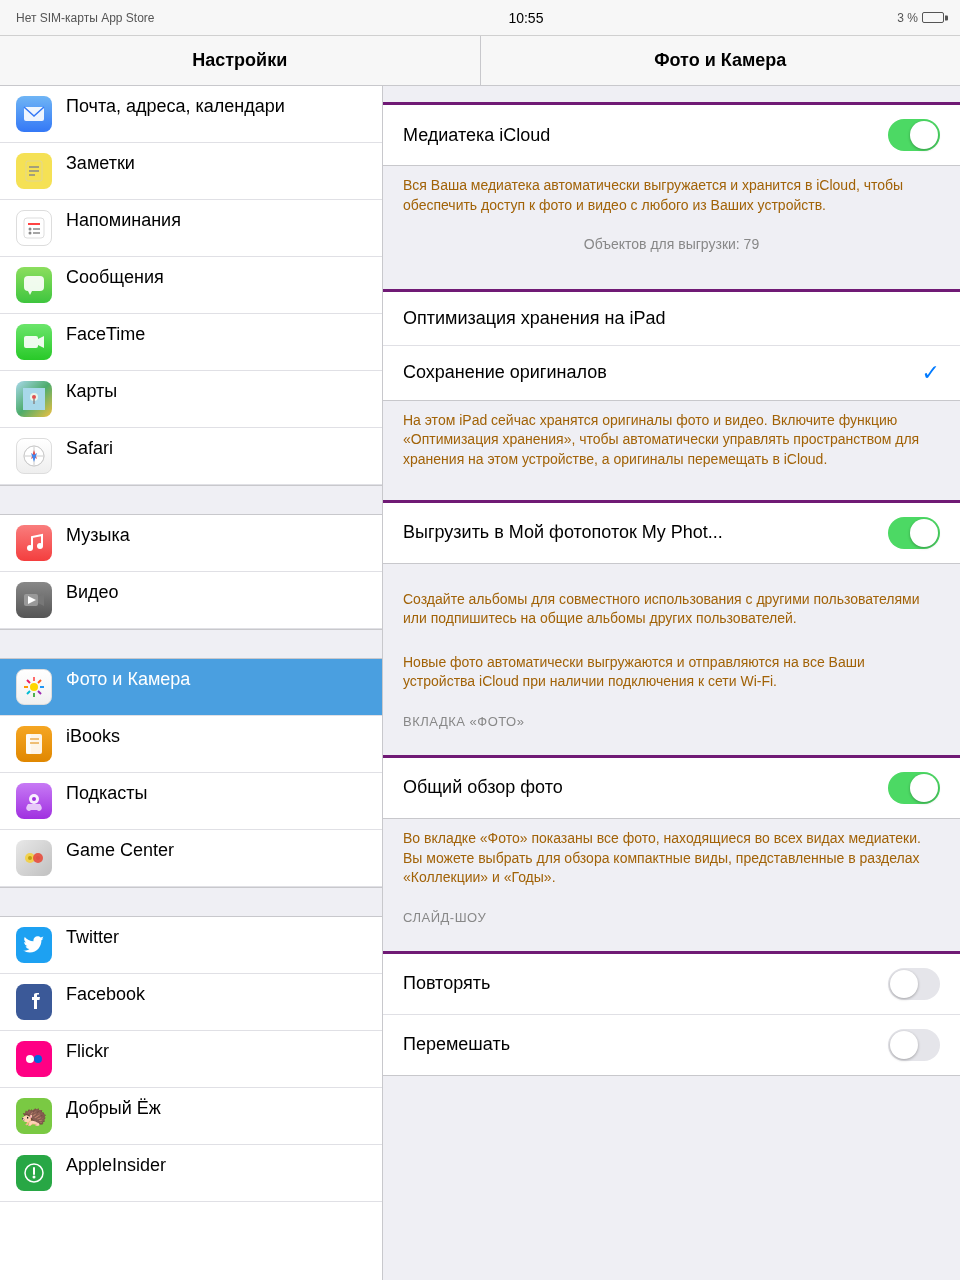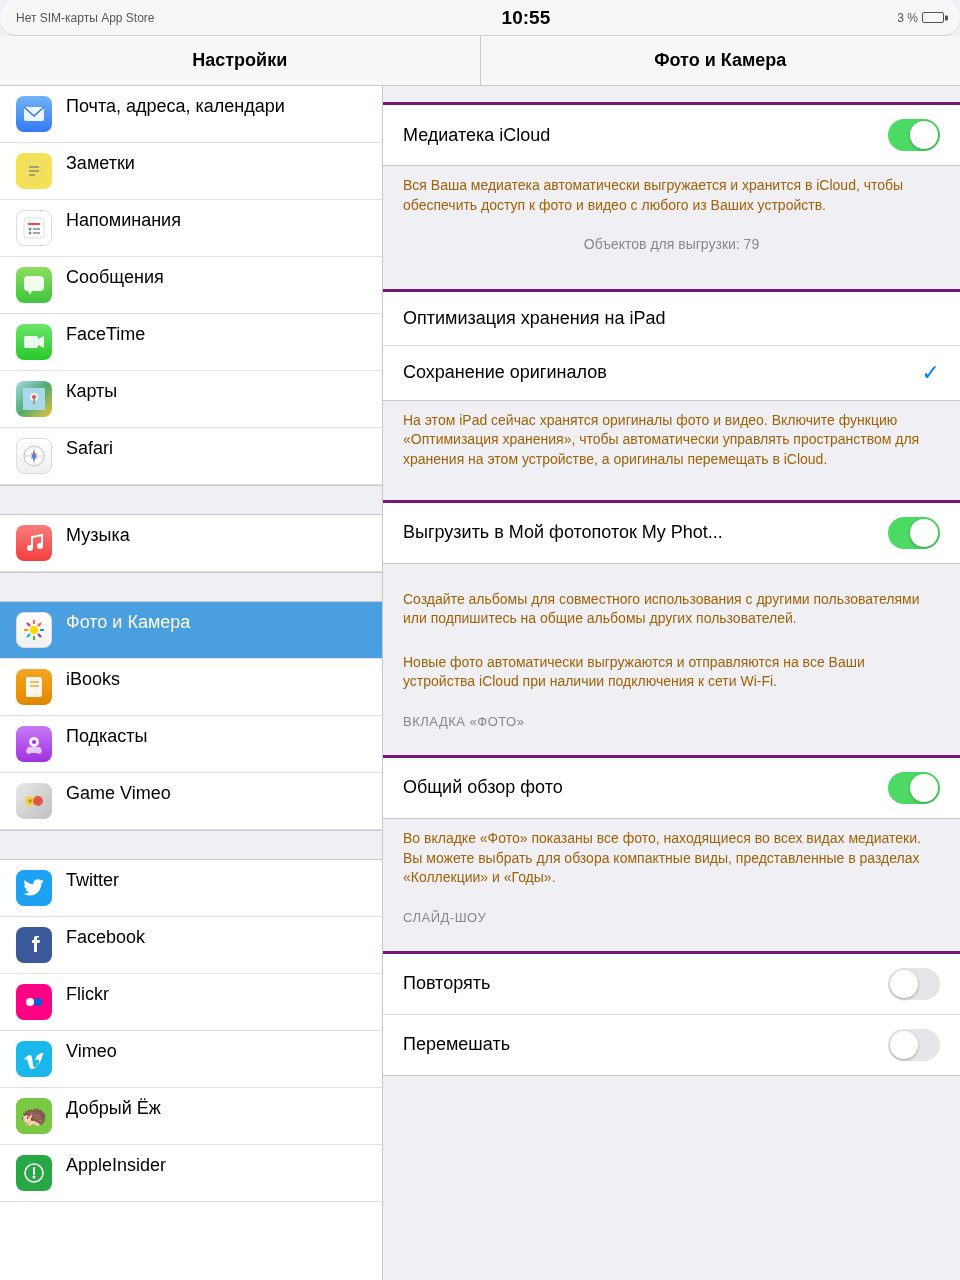--- a/index.html
+++ b/index.html
@@ -15,24 +15,23 @@
     .status-bar {
       display: flex;
       justify-content: space-between;
       align-items: center;
       height: 36px;
       background: #f7f7f7;
       padding: 0 16px;
       font-size: 13px;
       color: #000;
       border-bottom: 1px solid #d0d0d0;
-      border-radius: 17px;
     }
     .status-left { font-size: 12px; color: #555; }
-    .status-center { font-size: 19px; font-weight: 700; }
+    .status-center { font-size: 14px; font-weight: 400; }
     .status-right { font-size: 12px; color: #555; display: flex; align-items: center; gap: 4px; }
     .battery-icon {
       display: inline-block;
       width: 22px; height: 11px;
       border: 1.5px solid #555;
       border-radius: 2px;
       position: relative;
     }
     .battery-icon::after {
       content: '';
@@ -352,20 +351,30 @@
       <div class="sidebar-item">
         <div class="item-icon icon-music">
           <svg width="22" height="22" viewBox="0 0 22 22">
             <path d="M9 16 V5 L19 3 V14" stroke="white" stroke-width="2" fill="none"></path>
             <circle cx="7" cy="16" r="3" fill="white"></circle>
             <circle cx="17" cy="14" r="3" fill="white"></circle>
           </svg>
         </div>
         <span class="item-label">Музыка</span>
       </div>
+      <div class="sidebar-item">
+        <div class="item-icon icon-video">
+          <svg width="22" height="22" viewBox="0 0 22 22">
+            <rect x="1" y="5" width="14" height="12" rx="2" fill="#999"></rect>
+            <polygon points="15,8 21,5 21,17 15,14" fill="#777"></polygon>
+            <polygon points="5,7 5,15 13,11" fill="white"></polygon>
+          </svg>
+        </div>
+        <span class="item-label">Видео</span>
+      </div>
       <div class="sidebar-divider"></div>
       <div class="sidebar-item active">
         <div class="item-icon icon-photos">
           <svg width="22" height="22" viewBox="0 0 22 22">
             <circle cx="11" cy="11" r="4" fill="#FFD700"></circle>
             <line x1="11" y1="1" x2="11" y2="5" stroke="#FF6B6B" stroke-width="2"></line>
             <line x1="11" y1="17" x2="11" y2="21" stroke="#4CAF50" stroke-width="2"></line>
             <line x1="1" y1="11" x2="5" y2="11" stroke="#FF9800" stroke-width="2"></line>
             <line x1="17" y1="11" x2="21" y2="11" stroke="#2196F3" stroke-width="2"></line>
             <line x1="4" y1="4" x2="7" y2="7" stroke="#E91E63" stroke-width="2"></line>
@@ -399,21 +408,21 @@
       </div>
       <div class="sidebar-item">
         <div class="item-icon icon-gamecenter">
           <svg width="22" height="22" viewBox="0 0 22 22">
             <circle cx="7" cy="11" r="5" fill="#f4d03f" opacity="0.9"></circle>
             <circle cx="15" cy="11" r="5" fill="#e74c3c" opacity="0.9"></circle>
             <circle cx="7" cy="11" r="2" fill="#c0a010"></circle>
             <circle cx="15" cy="11" r="2" fill="#c0303030"></circle>
           </svg>
         </div>
-        <span class="item-label">Game Vimeo</span>
+        <span class="item-label">Game Center</span>
       </div>
       <div class="sidebar-divider"></div>
       <div class="sidebar-item">
         <div class="item-icon icon-twitter">
           <svg width="22" height="22" viewBox="0 0 22 22" fill="white">
             <path d="M21 4.1c-.8.3-1.6.6-2.4.7.9-.5 1.5-1.3 1.8-2.3-.8.5-1.7.8-2.7 1-.8-.8-1.9-1.3-3.1-1.3-2.3 0-4.2 1.9-4.2 4.2 0 .3 0 .6.1.9-3.5-.2-6.6-1.9-8.7-4.4-.4.6-.6 1.3-.6 2.1 0 1.5.7 2.7 1.9 3.5-.7 0-1.3-.2-1.9-.5v.1c0 2 1.4 3.7 3.3 4.1-.3.1-.7.1-1.1.1-.3 0-.5 0-.8-.1.5 1.6 2 2.8 3.8 2.8-1.4 1.1-3.1 1.7-5 1.7-.3 0-.7 0-1-.1 1.8 1.2 4 1.9 6.3 1.9 7.6 0 11.7-6.3 11.7-11.7v-.5c.8-.6 1.5-1.3 2-2.1z"></path>
           </svg>
         </div>
         <span class="item-label">Twitter</span>
       </div>
@@ -426,28 +435,20 @@
         <span class="item-label">Facebook</span>
       </div>
       <div class="sidebar-item">
         <div class="item-icon icon-flickr">
           <svg width="22" height="22" viewBox="0 0 22 22">
             <circle cx="7" cy="11" r="4" fill="white"></circle>
             <circle cx="15" cy="11" r="4" fill="#0063dc"></circle>
           </svg>
         </div>
         <span class="item-label">Flickr</span>
-      </div>
-      <div class="sidebar-item">
-        <div class="item-icon icon-vimeo">
-          <svg width="22" height="22" viewBox="0 0 22 22" fill="white">
-            <path d="M19.5 7.5c-.1 2.5-1.8 5.9-5.2 10.2C10.8 22.1 7.9 22 6.3 18.7L4.9 13.8c-.5-1.9-1-2.9-1.6-2.9-.1 0-.6.3-1.4.9L1 11c.9-.8 1.8-1.6 2.7-2.4 1.2-1 2.1-1.6 2.7-1.6 1.4-.1 2.3.8 2.6 2.8l1.2 7.4c.3 1.9 1.1 1.9 1.6 1.9 1 0 2.1-1.6 3.2-3.2.8-1.1 1.2-2 1.2-2.7 0-1.2-.7-1.8-2-1.8-.7 0-1.4.2-2.2.5 1.5-4.8 4.3-7.1 8.5-6.9z"></path>
-          </svg>
-        </div>
-        <span class="item-label">Vimeo</span>
       </div>
       <div class="sidebar-item">
         <div class="item-icon icon-dobryi">
           <span class="icon-emoji">🦔</span>
         </div>
         <span class="item-label">Добрый Ёж</span>
       </div>
       <div class="sidebar-item">
         <div class="item-icon icon-appleinsider">
           <svg width="22" height="22" viewBox="0 0 22 22" fill="white">

